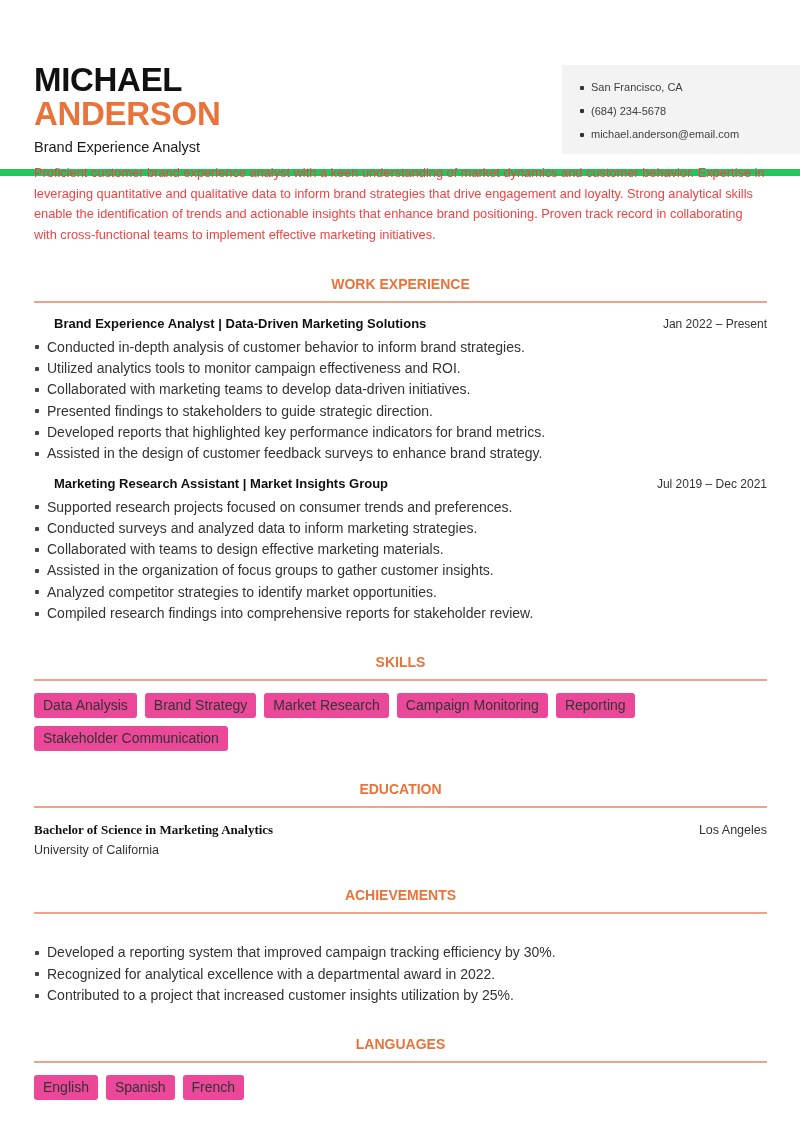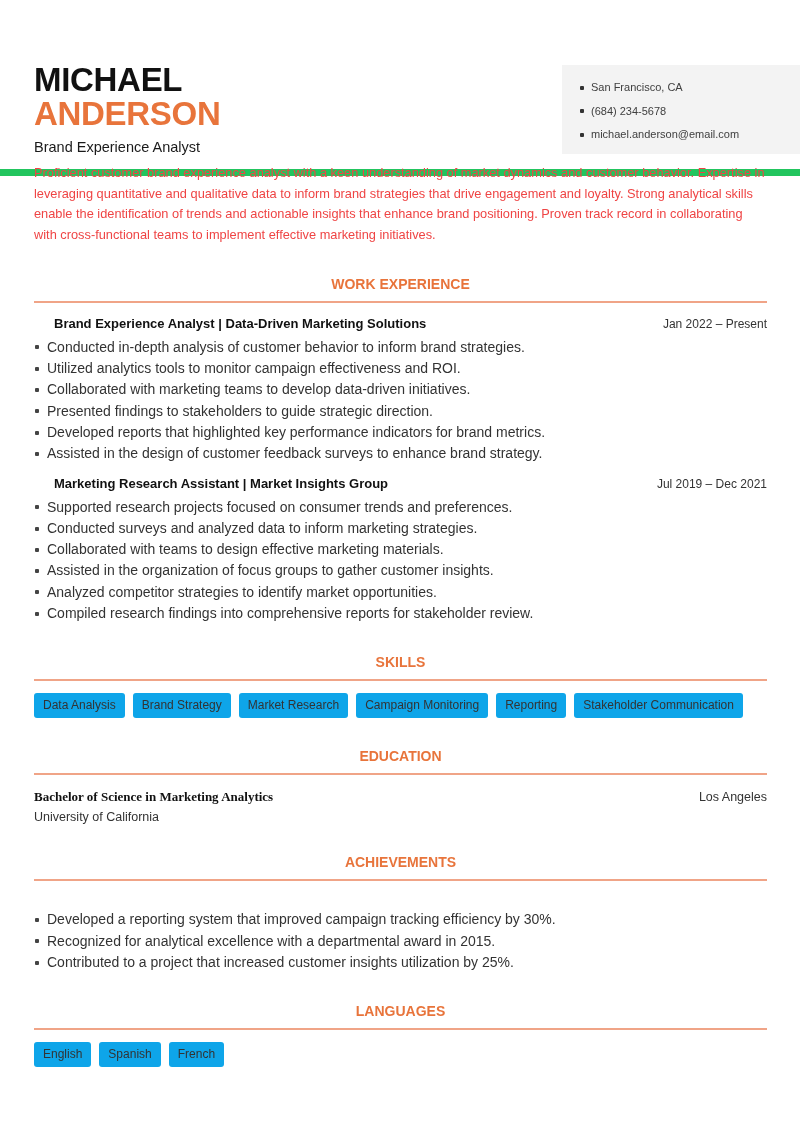--- a/index.html
+++ b/index.html
@@ -59,22 +59,22 @@
     .job-dates { font-size: 12px; color: #333333; }
     .bullets { list-style: none; margin-top: 6px; }
     .bullets li {
       font-size: 14px; color: #333333; line-height: 21.3px;
       display: flex; align-items: center;
     }
     .bullets li .bullet { margin-left: 1px; margin-right: 8px; background: #444; }
     .job + .job { margin-top: 11px; }
     .chips { display: flex; gap: 8px; margin-top: 12px; flex-wrap: wrap; }
     .chip {
-      background: #0ea5e9; border-radius: 3px;
-      font-size: 12px; color: #333333;
+      background: #ec4899; border-radius: 3px;
+      font-size: 14px; color: #333333;
       padding: 0 9px; height: 25px; line-height: 25px;
     }
     .edu { margin-top: 14px; }
     .edu-head { display: flex; justify-content: space-between; align-items: baseline; }
     .degree { font-size: 13px; font-weight: 700; color: #111111; font-family: Liberation Serif, serif; }
     .edu-location { font-size: 12.5px; color: #333333; }
     .school { font-size: 12.5px; color: #333333; margin-top: 5px; }
     .achievements { margin-top: 28px; }
   </style>
 </head>
@@ -200,21 +200,21 @@
 
   <section>
     <h2 class="section-heading">ACHIEVEMENTS</h2>
     <ul class="bullets achievements">
       <li>
           <span class="bullet"></span>
           <span>Developed a reporting system that improved campaign tracking efficiency by 30%.</span>
         </li>
       <li>
           <span class="bullet"></span>
-          <span>Recognized for analytical excellence with a departmental award in 2015.</span>
+          <span>Recognized for analytical excellence with a departmental award in 2022.</span>
         </li>
       <li>
           <span class="bullet"></span>
           <span>Contributed to a project that increased customer insights utilization by 25%.</span>
         </li>
     </ul>
   </section>
 
   <section>
     <h2 class="section-heading">LANGUAGES</h2>

